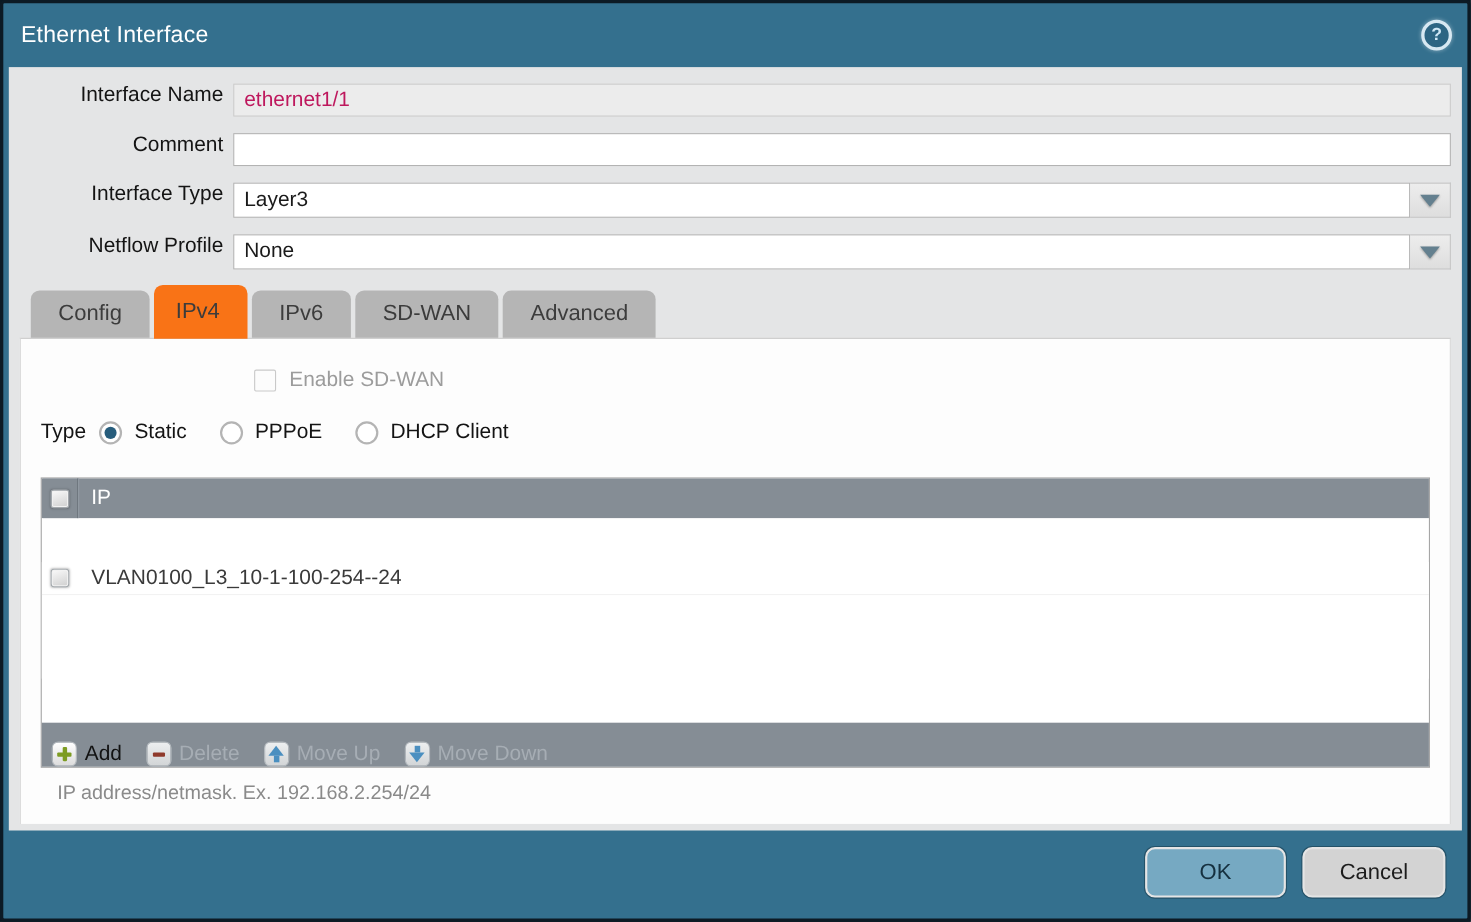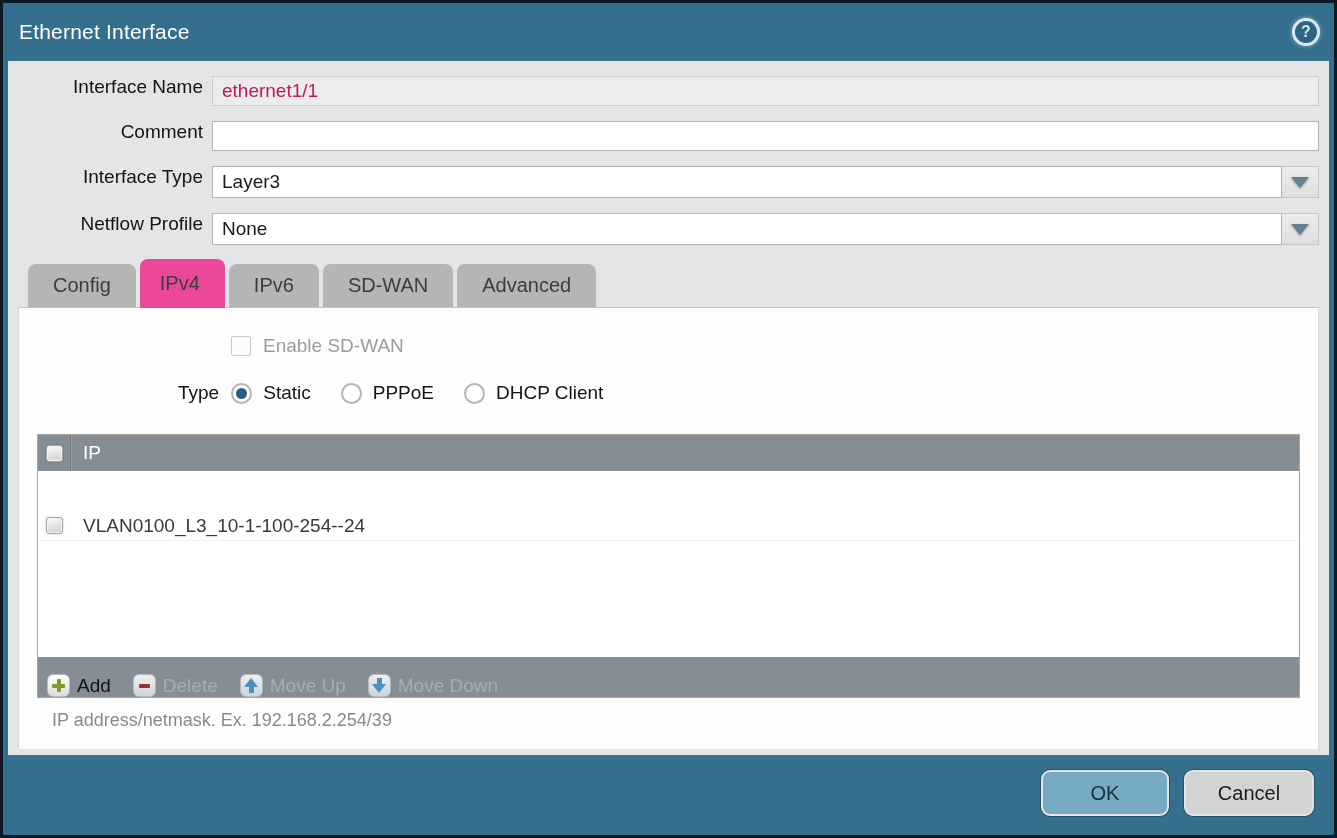--- a/index.html
+++ b/index.html
@@ -36,36 +36,36 @@
   .trigger { width:37px; flex:none; border:1px solid #c6c6c6; border-left:none;
              background:linear-gradient(#ededed,#dedede);
              display:flex; align-items:center; justify-content:center; cursor:pointer; }
   .tri { width:0; height:0; border-left:9px solid transparent; border-right:9px solid transparent;
          border-top:11px solid #64808f; filter:drop-shadow(0 1px 1px rgba(0,0,0,.35)); }
 
   
   .tabs { display:flex; align-items:flex-end; padding-left:10px; height:49px; position:relative; z-index:2; }
   .tab { height:43px; line-height:43px; padding:0 25px; background:#b5b5b5; color:#3c3c3c;
          font-size:20px; border-radius:8px 8px 0 0; margin-right:4px; cursor:pointer; }
-  .tab.active { height:49px; line-height:49px; background:#ec4899; margin-bottom:-1px;padding-left:20px; }
+  .tab.active { height:49px; line-height:49px; background:#f97316; margin-bottom:-1px;padding-left:20px; }
 
   
   .panel { height:442px; background:#fdfdfd; border-top:1px solid #c4c4c4;
            border-left:1px solid #d8d8d8; border-right:1px solid #d8d8d8;
            padding:27px 18px 0 18px; position:relative; z-index:1; }
 
   .sdwan-row { margin-left:194px; display:flex; align-items:center; height:22px; }
   .cb { border-radius:2px; }
   .cb.big { width:20px; height:20px; background:#fcfcfc; border:1px solid #c9c9c9; }
   .cb.small { width:17px; height:17px; border-radius:3px; border:1px solid #a3a8ac;
               background:linear-gradient(160deg,#fafafa,#cfcfcf);
               box-shadow:inset 0 0 0 1px #f2f2f2, 0 0 2px rgba(0,0,0,.25); cursor:pointer; }
   .sdwan-label { margin-left:12px; font-size:19px; color:#9c9c9c; }
 
-  .type-row { margin-top:23px; margin-left:141px; display:flex; align-items:center; height:26px; }
+  .type-row { margin-top:23px; display:flex; align-items:center; height:26px; }
   .type-label { font-size:19px; color:#141414; margin-right:12px; }
   .rgroup { display:flex; align-items:center; margin-right:30px; cursor:pointer; }
   .radio { width:21px; height:21px; border-radius:50%; border:2px solid #b4b4b4; background:#fff;
            display:flex; align-items:center; justify-content:center; }
   .radio .dot { width:11px; height:11px; border-radius:50%; background:#275d7c; display:none; }
   .radio.selected .dot { display:block; }
   .rlabel { margin-left:11px; font-size:19px; color:#141414; }
 
   
   .iptable { margin-top:28px; height:264px; border:1px solid #a6a6a6;
@@ -217,21 +217,21 @@
             <span class="ticon up"></span>
             <span class="tlabel">Move Up</span>
           </div>
           <div class="tbtn disabled">
             <span class="ticon down"></span>
             <span class="tlabel">Move Down</span>
           </div>
         </div>
       </div>
 
-      <div class="hint">IP address/netmask. Ex. 192.168.2.254/39</div>
+      <div class="hint">IP address/netmask. Ex. 192.168.2.254/24</div>
     </div>
 
   </div>
 
   <div class="footer">
     <button class="btn ok">OK</button>
     <button class="btn cancel">Cancel</button>
   </div>
 
 </div>

